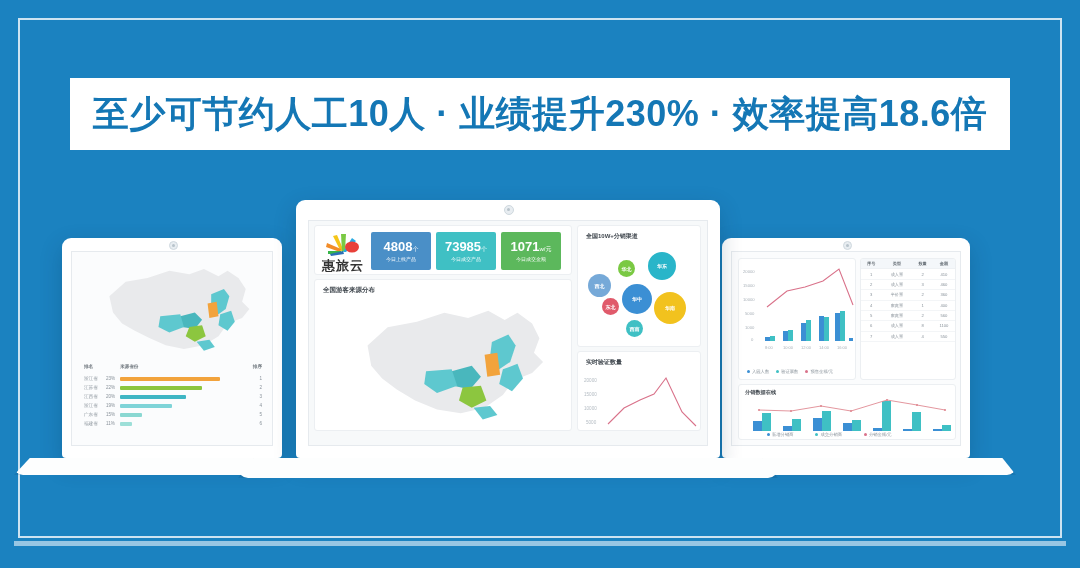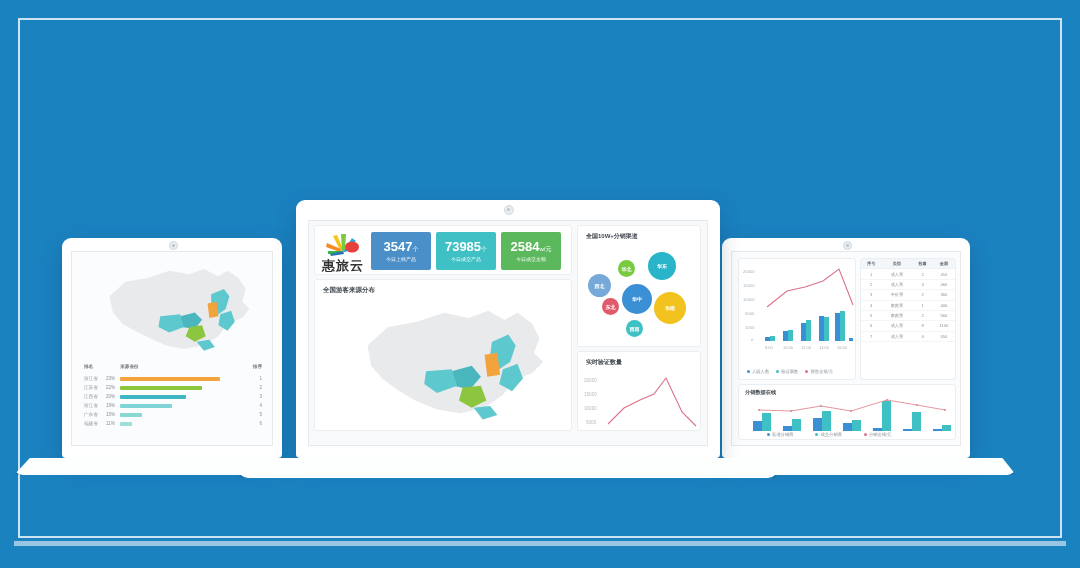--- a/index.html
+++ b/index.html
@@ -115,20 +115,23 @@
   .tbl td{padding:2.2px 0;border-bottom:1px solid #f3f5f7;text-align:center;}
 </style>
 </head>
 <body>
 
 <div class="stage">
 
   <div class="frame"></div>
   <div class="frame-bottom"></div>
 
+  <div class="banner">
+    <div class="banner-text">至少可节约人工10人 · 业绩提升230% · 效率提高18.6倍</div>
+  </div>
 
   <div class="laptop" style="left:62px;top:238px;">
     <div class="lid" style="width:220px;height:220px;padding:9px 9px 14px 9px;">
       <div class="cam" style="left:50%;top:3px;margin-left:-3.5px;"></div>
       <div class="screen" style="left:9px;top:13px;right:9px;bottom:12px;">
 
         <div class="map" style="left:8px;top:6px;width:186px;height:100px;">
           <svg viewBox="0 0 200 110" width="186" height="100">
             <path class="mapland" d="M30 42 L48 26 L72 22 L96 14 L118 18 L134 12 L150 20 L160 14 L172 22 L180 34 L176 48 L184 56 L176 66 L160 72 L150 86 L134 96 L112 100 L92 96 L74 88 L58 80 L44 72 L34 60 Z"></path>
             <path class="prov-teal" d="M142 40 L156 34 L162 42 L158 56 L150 62 L142 54 Z"></path>
@@ -345,29 +348,29 @@
                 <path d="M6 13 L20 19 L19 22 L5 17 Z" fill="#f28c28"></path>
                 <path d="M7 21 L20 21 L20 24 L7 24 Z" fill="#39b54a"></path>
                 <path d="M9 24 L22 21 L23 24 L10 26 Z" fill="#2b6fb5"></path>
               </svg>
             </div>
             <div class="logo-text">惠旅云</div>
           </div>
 
           <div class="kpi-row" style="left:56px;top:6px;">
             <div class="kpi" style="background:#4a8fc7;">
-              <div class="num"><span>3547</span><sub>个</sub></div>
+              <div class="num"><span>4808</span><sub>个</sub></div>
               <div class="lbl">今日上线产品</div>
             </div>
             <div class="kpi" style="background:#3fc0c4;">
               <div class="num"><span>73985</span><sub>个</sub></div>
               <div class="lbl">今日成交产品</div>
             </div>
             <div class="kpi" style="background:#5cb85c;">
-              <div class="num"><span>2584</span><sub>w/元</sub></div>
+              <div class="num"><span>1071</span><sub>w/元</sub></div>
               <div class="lbl">今日成交金额</div>
             </div>
           </div>
         </div>
 
         <div class="panel" style="left:5px;top:58px;width:258px;height:152px;">
           <div class="ptitle" style="position:absolute;left:8px;top:6px;font-size:6.5px;">全国游客来源分布</div>
           <div class="map" style="left:22px;top:18px;width:222px;height:128px;">
             <svg viewBox="0 0 240 140" width="222" height="128">
               <path class="mapland" d="M32 52 L54 32 L86 26 L116 16 L142 22 L164 14 L182 24 L196 16 L212 28 L220 44 L214 60 L224 70 L212 82 L192 90 L180 106 L160 120 L134 126 L108 122 L84 112 L64 100 L48 88 L36 74 Z"></path>

